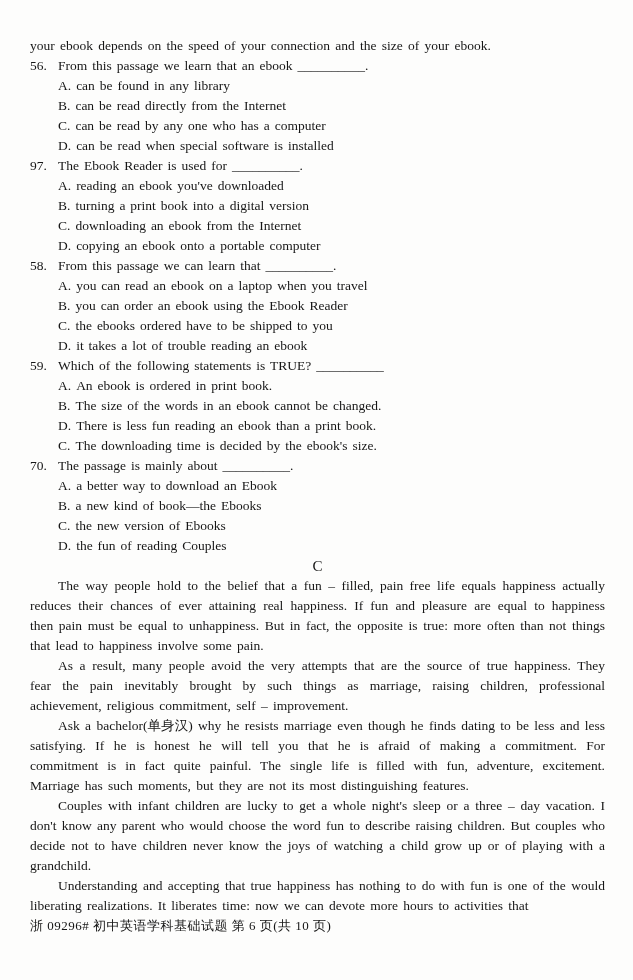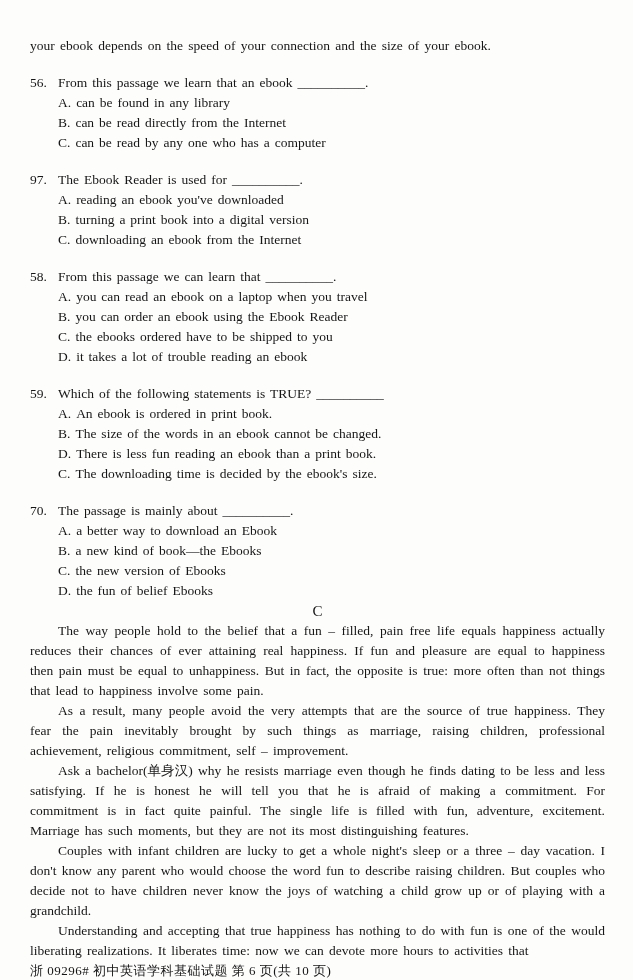--- a/index.html
+++ b/index.html
@@ -20,21 +20,20 @@
     padding: 36px 28px 0 30px;
     position: relative;
   }
   .intro-line {
     word-spacing: 0.14em;
   }
   .question { margin: 0; }
   .stem-line {
     display: flex;
     word-spacing: 0.12em;
-    margin-top: 17px;
   }
   .qnum {
     flex: 0 0 28px;
     width: 28px;
   }
   .stem { flex: 1; }
   .option {
     padding-left: 28px;
     word-spacing: 0.12em;
   }
@@ -66,30 +65,32 @@
   <div class="intro-line">your ebook depends on the speed of your connection and the size of your ebook.</div>
 
   <div class="question">
     <div class="stem-line">
       <span class="qnum">56.</span>
       <span class="stem">From this passage we learn that an ebook __________.</span>
     </div>
     <div class="option"><span class="opt-label">A.</span><span>can be found in any library</span></div>
     <div class="option"><span class="opt-label">B.</span><span>can be read directly from the Internet</span></div>
     <div class="option"><span class="opt-label">C.</span><span>can be read by any one who has a computer</span></div>
+    <div class="option"><span class="opt-label">D.</span><span>can be read when special software is installed</span></div>
   </div>
 
   <div class="question">
     <div class="stem-line">
       <span class="qnum">97.</span>
       <span class="stem">The Ebook Reader is used for __________.</span>
     </div>
     <div class="option"><span class="opt-label">A.</span><span>reading an ebook you've downloaded</span></div>
     <div class="option"><span class="opt-label">B.</span><span>turning a print book into a digital version</span></div>
     <div class="option"><span class="opt-label">C.</span><span>downloading an ebook from the Internet</span></div>
+    <div class="option"><span class="opt-label">D.</span><span>copying an ebook onto a portable computer</span></div>
   </div>
 
   <div class="question">
     <div class="stem-line">
       <span class="qnum">58.</span>
       <span class="stem">From this passage we can learn that __________.</span>
     </div>
     <div class="option"><span class="opt-label">A.</span><span>you can read an ebook on a laptop when you travel</span></div>
     <div class="option"><span class="opt-label">B.</span><span>you can order an ebook using the Ebook Reader</span></div>
     <div class="option"><span class="opt-label">C.</span><span>the ebooks ordered have to be shipped to you</span></div>
@@ -108,21 +109,21 @@
   </div>
 
   <div class="question">
     <div class="stem-line">
       <span class="qnum">70.</span>
       <span class="stem">The passage is mainly about __________.</span>
     </div>
     <div class="option"><span class="opt-label">A.</span><span>a better way to download an Ebook</span></div>
     <div class="option"><span class="opt-label">B.</span><span>a new kind of book—the Ebooks</span></div>
     <div class="option"><span class="opt-label">C.</span><span>the new version of Ebooks</span></div>
-    <div class="option"><span class="opt-label">D.</span><span>the fun of belief Ebooks</span></div>
+    <div class="option"><span class="opt-label">D.</span><span>the fun of reading Couples</span></div>
   </div>
 
   <div class="section-header">C</div>
 
   <p class="para">The way people hold to the belief that a fun – filled, pain free life equals happiness actually reduces their chances of ever attaining real happiness. If fun and pleasure are equal to happiness then pain must be equal to unhappiness. But in fact, the opposite is true: more often than not things that lead to happiness involve some pain.</p>
   <p class="para">As a result, many people avoid the very attempts that are the source of true happiness. They fear the pain inevitably brought by such things as marriage, raising children, professional achievement, religious commitment, self – improvement.</p>
   <p class="para">Ask a bachelor(单身汉) why he resists marriage even though he finds dating to be less and less satisfying. If he is honest he will tell you that he is afraid of making a commitment. For commitment is in fact quite painful. The single life is filled with fun, adventure, excitement. Marriage has such moments, but they are not its most distinguishing features.</p>
   <p class="para">Couples with infant children are lucky to get a whole night's sleep or a three – day vacation. I don't know any parent who would choose the word fun to describe raising children. But couples who decide not to have children never know the joys of watching a child grow up or of playing with a grandchild.</p>
   <p class="para">Understanding and accepting that true happiness has nothing to do with fun is one of the would liberating realizations. It liberates time: now we can devote more hours to activities that</p>
 

